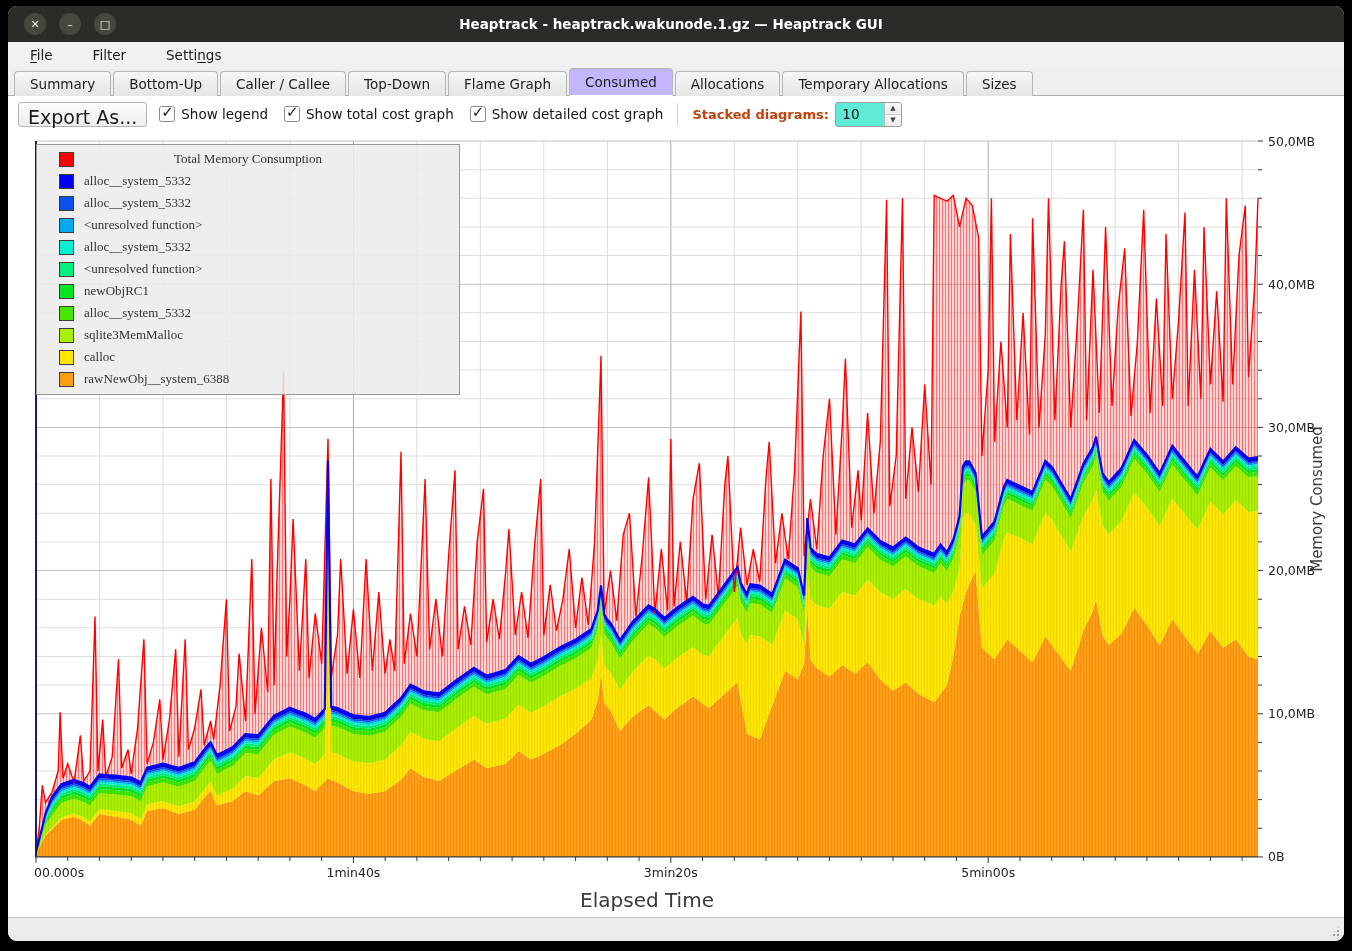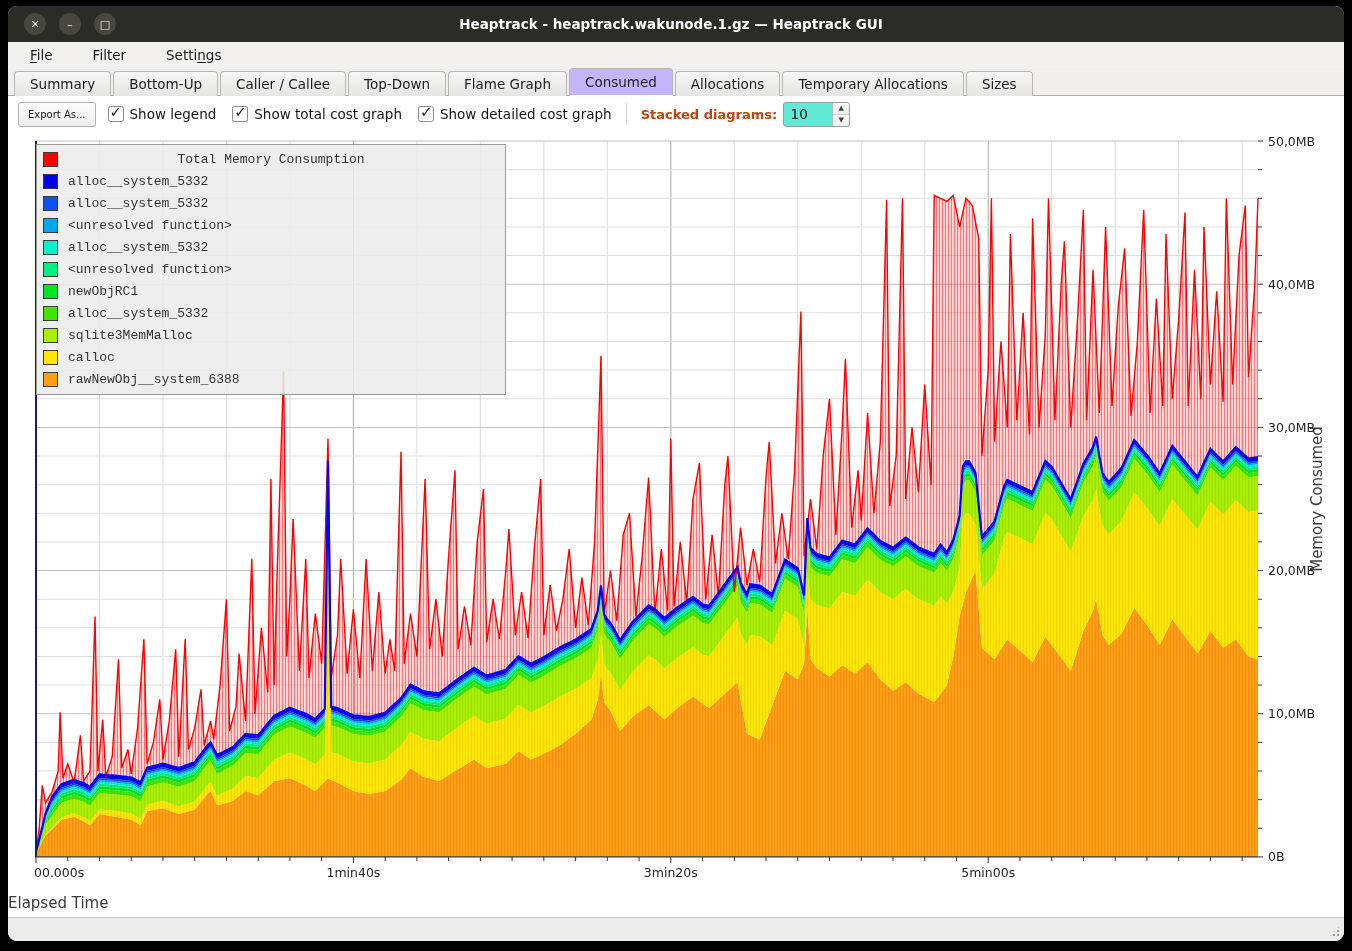--- a/index.html
+++ b/index.html
@@ -18,43 +18,43 @@
   .menuitem{font-size:13.5px;color:#1a1a1a;padding:2px 10px;}
   .menuitem u{text-decoration:underline;text-underline-offset:2px;}
   
   .tabbar{height:28px;background:#f0efee;display:flex;align-items:flex-end;padding-left:6px;border-bottom:1px solid #adadad;flex:0 0 auto;}
   .tab{height:25px;display:flex;align-items:center;padding:0 15px;font-size:13.5px;color:#1c1c1c;
        background:linear-gradient(#f6f6f6,#e6e5e4);border:1px solid #b6b6b6;border-bottom:none;
        border-radius:4px 4px 0 0;margin-right:2px;margin-bottom:-1px;position:relative;}
   .tab.active{background:#c4b5fd;height:28px;border-bottom:1px solid #fff;z-index:2;}
   
   .toolbar{height:36px;background:#fff;display:flex;align-items:center;padding:0 10px;gap:12px;flex:0 0 auto;}
-  .btn{font-family:inherit;font-size:10px;color:#1a1a1a;background:linear-gradient(#fcfcfc,#efeeee);
+  .btn{font-family:inherit;font-size:19px;color:#1a1a1a;background:linear-gradient(#fcfcfc,#efeeee);
        border:1px solid #b1b1b1;border-radius:3px;padding:3px 9px;height:25px;}
   .chkgroup{display:flex;align-items:center;gap:16px;}
   .chk{display:flex;align-items:center;gap:6px;font-size:13.5px;color:#151515;}
   .box{width:16px;height:16px;background:#fff;border:1px solid #8a8a8a;border-radius:2.5px;position:relative;}
   .box .mark{position:absolute;top:-4px;left:1px;font-size:15px;font-weight:bold;color:#1b1b1b;}
   .sep{width:1px;height:22px;background:#d5d5d5;margin:0 2px;}
   .spinlabel{font-size:13px;color:#c2410c;margin-right:-6px;font-weight:bold;}
   .spin{display:flex;height:25px;border:1px solid #9d9d9d;border-radius:3px;overflow:hidden;background:#5eead4;gap:18px;}
   .spinval{width:30px;display:flex;align-items:center;justify-content:center;font-size:13.5px;color:#111;}
   .spinbtns{width:17px;display:flex;flex-direction:column;border-left:1px solid #bdbdbd;}
   .spinbtns div{flex:1;display:flex;align-items:center;justify-content:center;font-size:7px;color:#444;background:linear-gradient(#fafafa,#ececec);}
   .spinbtns div:first-child{border-bottom:1px solid #cfcfcf;}
   
   .chartarea{flex:1;position:relative;background:#fff;overflow:hidden;}
   .chartarea svg{position:absolute;inset:0;width:100%;height:100%;}
-  .legend{position:absolute;left:28px;top:12px;width:470px;background:rgba(236,236,236,0.87);
-          border:1px solid #9a9a9a;padding:3px 0 4px;font-family:Liberation Mono, monospace;
+  .legend{position:absolute;left:28px;top:12px;width:424px;background:rgba(236,236,236,0.87);
+          border:1px solid #9a9a9a;padding:3px 16px 4px;font-family:Liberation Serif, serif;
           font-size:13px;color:#333;}
   .lrow{height:22px;display:flex;align-items:center;}
   .swatch{width:15px;height:15px;border:1px solid #3c3c3c;margin:0 10px 0 6px;flex:0 0 auto;}
   .ltitle{flex:1;text-align:center;margin-left:-31px;}
-  .xlabel{position:absolute;left:0;width:1278px;bottom:5px;text-align:left;font-size:15px;color:#3a3a3a;}
+  .xlabel{position:absolute;left:0;width:1278px;bottom:5px;text-align:center;font-size:20px;color:#3a3a3a;}
   .ylabel{position:absolute;left:1235px;top:357px;width:150px;height:20px;text-align:center;
           transform:rotate(-90deg);font-size:15px;color:#3a3a3a;white-space:nowrap;}
   
   .statusbar{height:24px;background:#ececeb;border-top:1px solid #c6c6c6;position:relative;flex:0 0 auto;}
   .grip{position:absolute;right:3px;bottom:3px;width:13px;height:13px;
         background:radial-gradient(circle at 2px 2px,#9b9b9b 1px,transparent 1.3px);
         background-size:4px 4px;clip-path:polygon(100% 0,100% 100%,0 100%);}
 </style>
 </head>
 <body>

